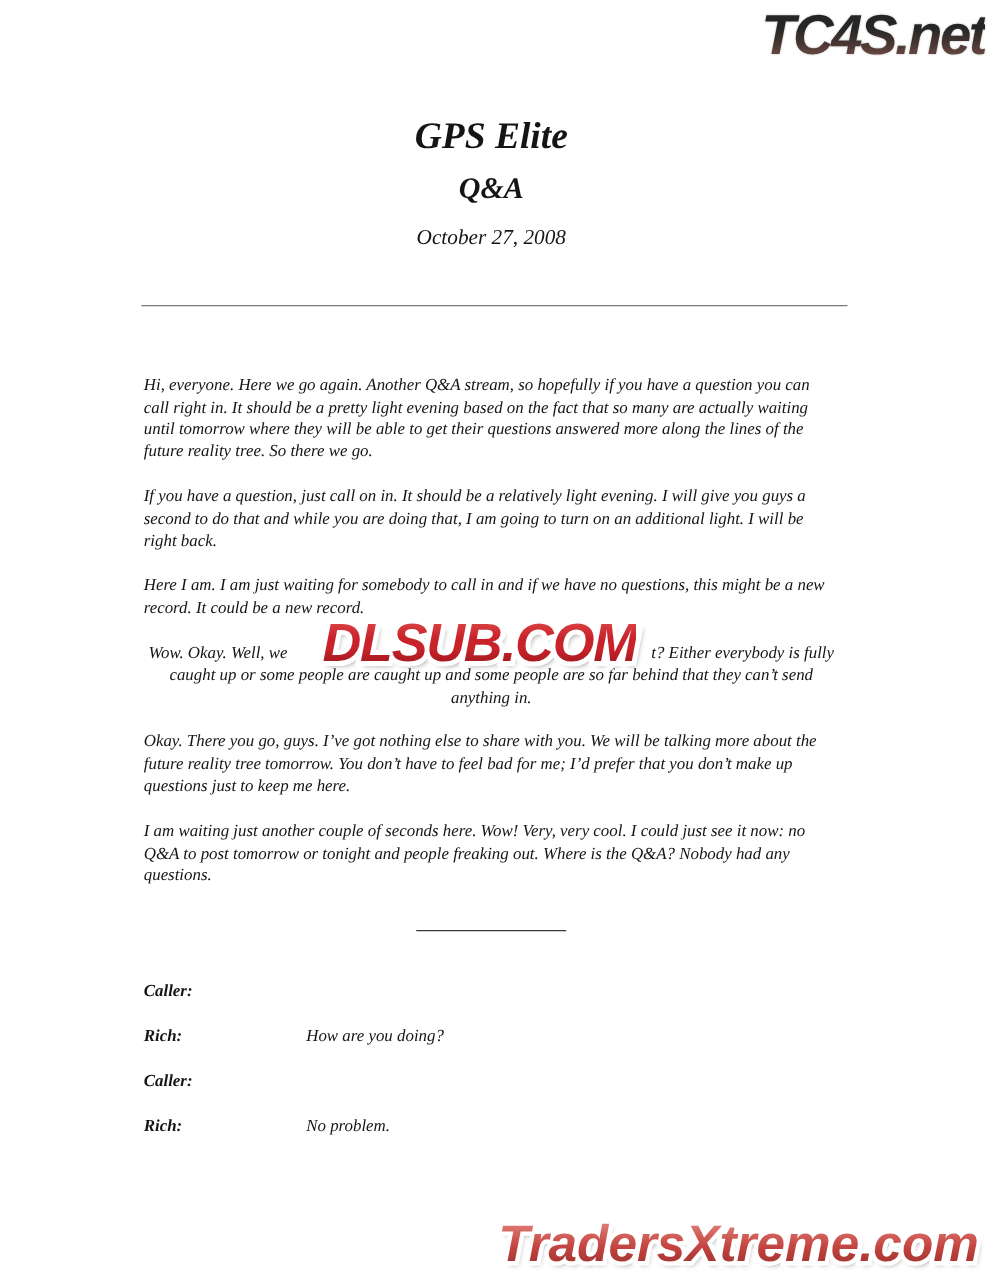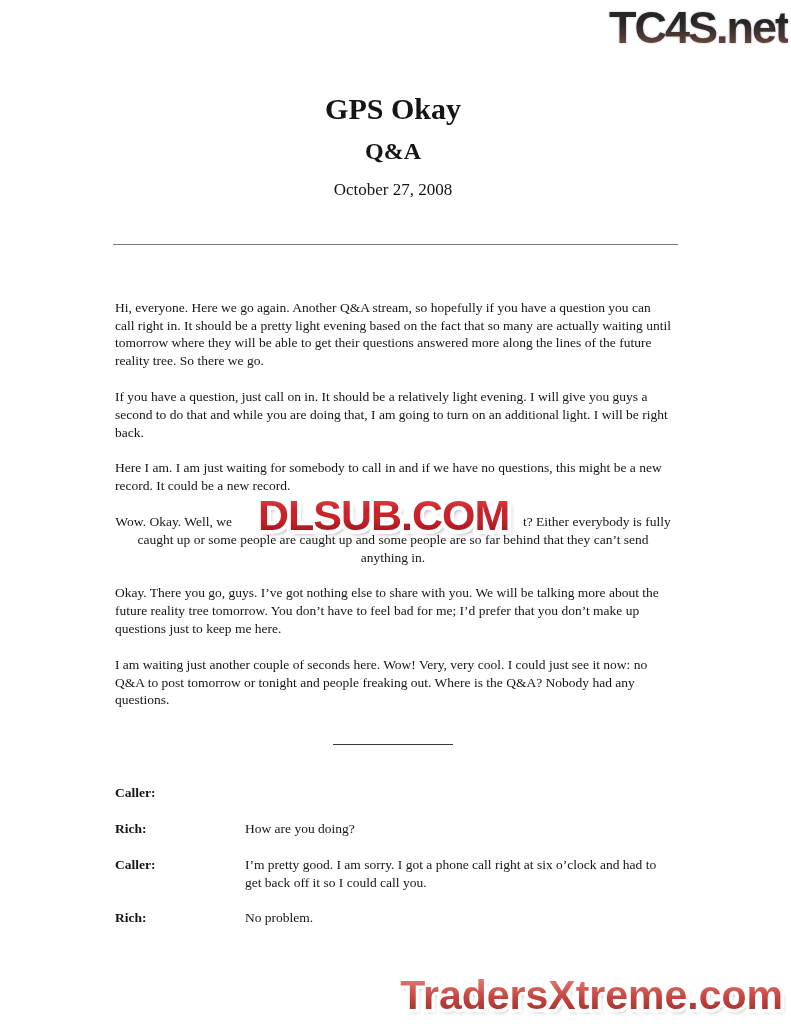--- a/index.html
+++ b/index.html
@@ -3,21 +3,21 @@
 <meta charset="utf-8">
 <style>
   :root{
     --text-color:#151515;
     --rule-color:#7a7a7a;
   }
   *{box-sizing:border-box;margin:0;padding:0;}
   html,body{background:#ffffff;}
   body{width:791px;height:1024px;position:relative;overflow:hidden;
        font-family:"Liberation Serif", serif;color:var(--text-color);}
-  .page{position:absolute;inset:0;background:#fff;}
+  .page{position:absolute;inset:0;background:#fff;font-style:italic;}
 
   
   .tc4s{
     position:absolute;top:5px;right:3px;line-height:1;
     font-family:"Liberation Sans", sans-serif;font-weight:bold;
     font-size:45px;letter-spacing:-2px;
     background:linear-gradient(180deg,var(--tc4s-dark) 0%,var(--tc4s-dark) 38%,#4a3733 68%,var(--tc4s-brown) 100%);
     -webkit-background-clip:text;background-clip:text;color:transparent;
     filter:drop-shadow(0 0 1px rgba(150,150,150,.65));
   }
@@ -64,21 +64,21 @@
 </head>
 <body>
 
 <div class="page">
 
   <div class="tc4s">TC4S.net</div>
 
   <div class="content">
 
     <div class="title-block">
-      <div class="doc-title">GPS Okay</div>
+      <div class="doc-title">GPS Elite</div>
       <div class="doc-subtitle">Q&amp;A</div>
       <div class="doc-date">October 27, 2008</div>
     </div>
 
     <hr class="rule">
 
     <p class="para first">Hi, everyone. Here we go again. Another Q&amp;A stream, so hopefully if you have a question you can call right in. It should be a pretty light evening based on the fact that so many are actually waiting until tomorrow where they will be able to get their questions answered more along the lines of the future reality tree. So there we go.</p>
     <p class="para">If you have a question, just call on in. It should be a relatively light evening. I will give you guys a second to do that and while you are doing that, I am going to turn on an additional light. I will be right back.</p>
     <p class="para">Here I am. I am just waiting for somebody to call in and if we have no questions, this might be a new record. It could be a new record.</p>
 
@@ -98,21 +98,20 @@
     <div class="dialogue">
       <div class="drow">
         <span class="speaker">Caller:</span>
       </div>
       <div class="drow">
         <span class="speaker">Rich:</span>
         <span class="line">How are you doing?</span>
       </div>
       <div class="drow">
         <span class="speaker">Caller:</span>
-        <span class="line">I’m pretty good. I am sorry. I got a phone call right at six o’clock and had to get back off it so I could call you.</span>
       </div>
       <div class="drow">
         <span class="speaker">Rich:</span>
         <span class="line">No problem.</span>
       </div>
     </div>
 
   </div>
 
   <div class="glossy tx">

